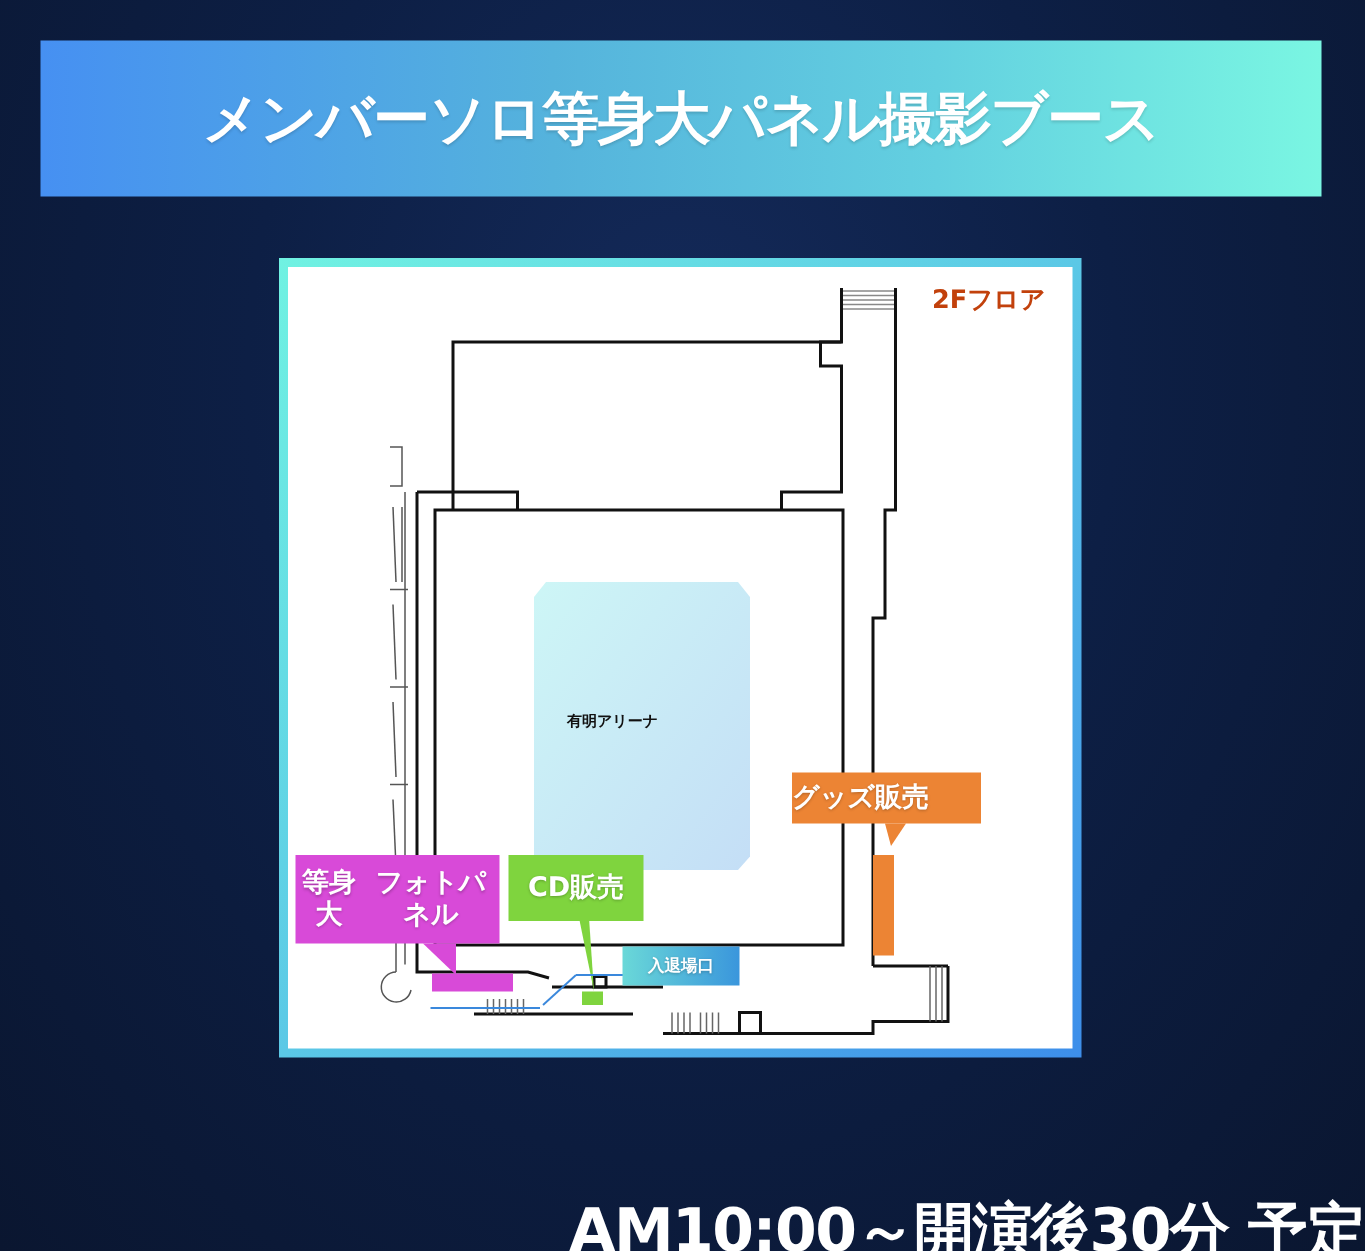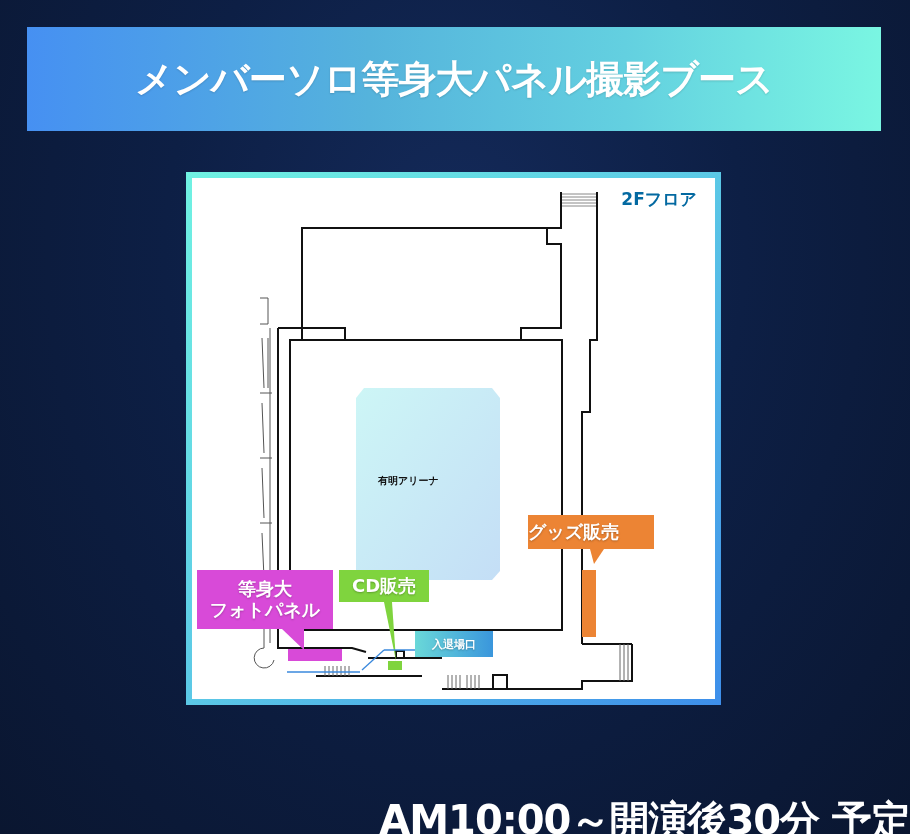--- a/index.html
+++ b/index.html
@@ -21,32 +21,32 @@
   .map-frame {
     position:absolute; left:186px; top:172px; width:535px; height:533px;
     background: linear-gradient(135deg, #70f2e2 0%, #5bc8e6 50%, #3d8eea 100%);
   }
   .map-inner {
     position:absolute; left:6px; top:6px; right:6px; bottom:6px;
     background:#ffffff; overflow:hidden;
   }
   .map-svg { position:absolute; left:0; top:0; }
   .floor-label {
-    position:absolute; right:18px; top:10px; font-weight:bold; font-size:17px; color:#0369a1;
+    position:absolute; right:18px; top:10px; font-weight:bold; font-size:17px; color:#c2410c;
   }
   .arena-label {
     position:absolute; left:186px; top:296px; font-weight:bold; font-size:10px; color:#111;
   }
   .tag {
     position:absolute; color:#fff; font-weight:bold; text-align:center; line-height:1.15;
     text-shadow: 0 1px 2px rgba(0,0,0,0.25);
   }
   .tag-goods { left:336px; top:337px; width:126px; height:34px; background:#ec8434; font-size:18px; display:flex; align-items:center; justify-content:flex-start; }
-  .tag-panel { left:5px; top:392px; width:136px; height:59px; background:#d84ad8; font-size:18px; display:flex; flex-direction:column; align-items:center; justify-content:center; }
-  .tag-cd { left:147px; top:392px; width:90px; height:32px; background:#7fd43e; font-size:18px; display:flex; align-items:center; justify-content:center; }
+  .tag-panel { left:5px; top:392px; width:136px; height:59px; background:#d84ad8; font-size:18px; display:flex; flex-direction:row; align-items:center; justify-content:center; }
+  .tag-cd { left:147px; top:392px; width:90px; height:44px; background:#7fd43e; font-size:18px; display:flex; align-items:center; justify-content:center; }
   .tag-entrance { left:223px; top:453px; width:78px; height:26px; background:linear-gradient(90deg,#6ad8d8,#3a96dc); font-size:11px; display:flex; align-items:center; justify-content:center;font-family:Liberation Serif, serif; }
   .footer-text {
     position:absolute; left:0; right:0; top:760px; text-align:right;
     color:#ffffff; font-weight:bold; font-size:40px; letter-spacing:-1px;margin-top:33px;
   }
 </style>
 </head>
 <body>
 
 <div class="banner">

